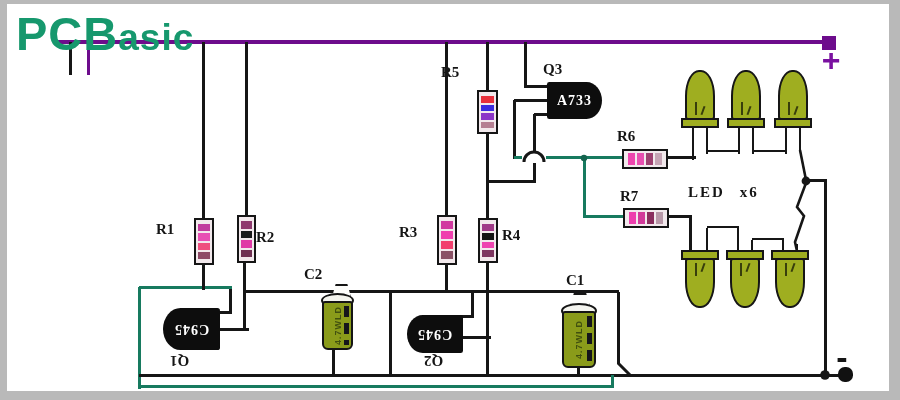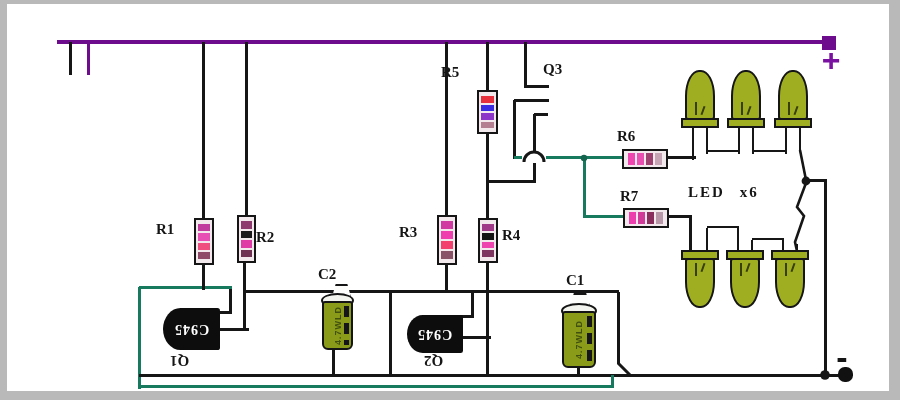--- a/index.html
+++ b/index.html
@@ -124,20 +124,23 @@
       <div class="wire" style="background: rgb(22, 22, 22); left: 460px; top: 314.5px; width: 14px; height: 3px;"></div>
       <div class="wire" style="background: rgb(22, 22, 22); left: 460px; top: 335.5px; width: 31px; height: 3px;"></div>
       <div class="wire" style="background: rgb(22, 22, 22); left: 576.5px; top: 292px; width: 3px; height: 13px;"></div>
       <div class="wire" style="background: rgb(22, 22, 22); left: 576.5px; top: 368px; width: 3px; height: 9px;"></div>
       <div class="wire" style="background: rgb(22, 22, 22); left: 331.5px; top: 349px; width: 3px; height: 28px;"></div>
       <div class="wire" style="background: rgb(22, 22, 22); left: 616.5px; top: 292px; width: 3px; height: 72px;"></div>
       <div class="wire" style="background: rgb(22, 22, 22); left: 444.5px; top: 265px; width: 3px; height: 28px;"></div>
       <div class="wire" style="background: rgb(22, 22, 22); left: 201.5px; top: 264px; width: 3px; height: 26px;"></div>
     </div>
 
+  <div id="logo">
+    <span class="big">PCB</span><span class="small">asic</span>
+  </div>
 
   <div class="res v" style="left:194px;top:218px;width:20px;height:47px">
       <div class="band" style="background: rgb(193, 58, 158);"></div>
       <div class="band" style="background: rgb(232, 79, 180);"></div>
       <div class="band" style="background: rgb(239, 79, 126);"></div>
       <div class="band" style="background: rgb(142, 74, 102);"></div>
     </div>
   <div class="res v" style="left:237px;top:215px;width:19px;height:48px">
       <div class="band" style="background: rgb(142, 58, 110);"></div>
       <div class="band" style="background: rgb(26, 26, 26);"></div>
@@ -182,32 +185,35 @@
   <div class="lbl" style="left:441px;top:64px">R5</div>
   <div class="lbl" style="left:617px;top:128px">R6</div>
   <div class="lbl" style="left:620px;top:188px">R7</div>
 
   <div class="tr roundL" style="left:163px;top:308px;width:57px;height:42px">
     <span class="flip">C945</span>
   </div>
   <div class="tr roundL" style="left:407px;top:315px;width:56px;height:38px">
     <span class="flip">C945</span>
   </div>
+  <div class="tr roundR" style="left:547px;top:82px;width:55px;height:37px">
+    <span>A733</span>
+  </div>
   <div class="lbl flip" style="left:170px;top:352px">Q1</div>
   <div class="lbl flip" style="left:424px;top:352px">Q2</div>
   <div class="lbl" style="left:543px;top:61px">Q3</div>
 
   <div class="cap">
     <div class="lead" style="left:331px;top:284px;width:17px;height:13px"></div>
     <div class="top" style="left:321px;top:293px;width:33px;height:15px"></div>
     <div class="body" style="left:322px;top:301px;width:31px;height:49px">
       <div class="ctext">4.7WLD</div>
     </div>
   </div>
-  <div class="lbl" style="left:318px;top:266px">C2</div>
+  <div class="lbl" style="left:304px;top:266px">C2</div>
 
   <div class="cap">
     <div class="lead" style="left:569px;top:293px;width:18px;height:13px"></div>
     <div class="top" style="left:561px;top:303px;width:36px;height:16px"></div>
     <div class="body" style="left:562px;top:311px;width:34px;height:57px">
       <div class="ctext">4.7WLD</div>
     </div>
   </div>
   <div class="lbl" style="left:566px;top:272px">C1</div>
 

